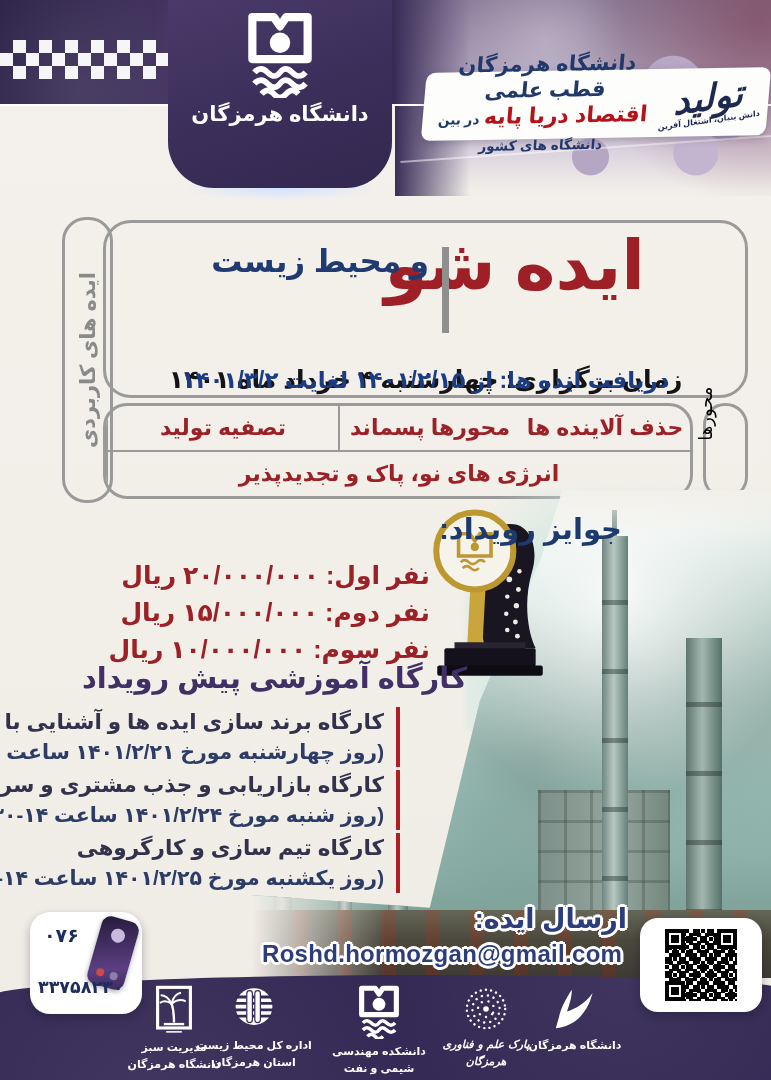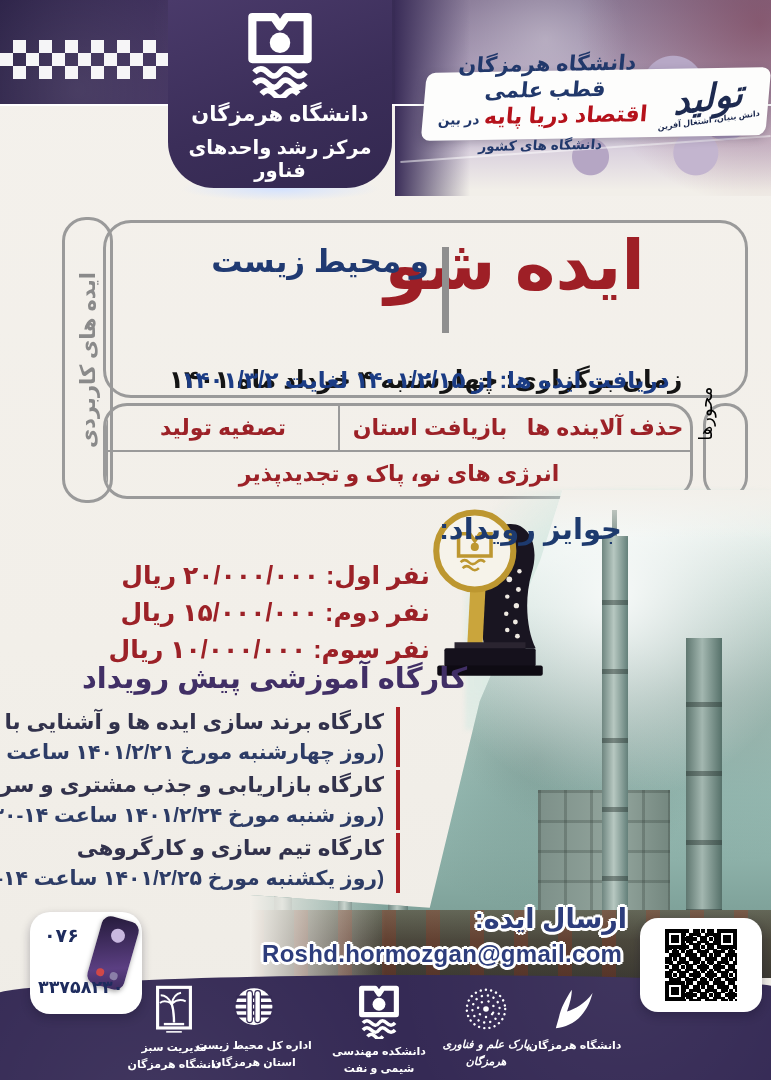--- a/index.html
+++ b/index.html
@@ -224,21 +224,20 @@
 
   <div class="header-tab">
     <svg class="uni-logo" width="66" height="86" viewBox="0 0 64 84">
       <path d="M5,5 h21 l6,9 6,-9 h21 v41 h-54 z" fill="none" stroke="#fff" stroke-width="8" stroke-linejoin="round"></path>
       <circle cx="32" cy="30" r="10" fill="#fff"></circle>
       <path d="M7,59 q6,-7 13,0 t12,0 t12,0 t13,0" stroke="#fff" stroke-width="5.5" fill="none"></path>
       <path d="M7,70 q6,-7 13,0 t12,0 t12,0 t13,0" stroke="#fff" stroke-width="5.5" fill="none"></path>
       <path d="M14,80 q6,-7 12,0 t12,0 t12,0" stroke="#fff" stroke-width="5.5" fill="none"></path>
     </svg>
     <div class="tab-line1">دانشگاه هرمزگان</div>
-    <div class="tab-line2">مرکز رشد واحدهای فناور</div>
   </div>
 
   <div class="banner">
     <div class="tolid">
       <div class="tolid-main">تولید</div>
       <div class="tolid-sub">دانش بنیان، اشتغال آفرین</div>
     </div>
     <div class="banner-text">
       <div class="banner-line1">دانشگاه هرمزگان قطب علمی</div>
       <div class="banner-line2">
@@ -259,21 +258,21 @@
       <div>و محیط زیست</div>
     </div>
     <div class="date1">زمان برگزاری: چهارشنبه ۴ خرداد ماه ۱۴۰۱</div>
     <div class="date2">دریافت ایده ها: از ۱۴۰۱/۲/۱۵ لغایت ۱۴۰۱/۳/۲</div>
   </div>
 
   <div class="topics-wrap">
     <div class="topics-grid">
       <div class="topics-row first">
         <div class="topic-cell" style="flex:0 0 170px;">حذف آلاینده ها</div>
-        <div class="topic-cell divider" style="flex:0 0 180px;">بازیافت استان</div>
+        <div class="topic-cell divider" style="flex:0 0 180px;">محورها پسماند</div>
         <div class="topic-cell divider" style="flex:1;">تصفیه تولید</div>
       </div>
       <div class="topics-row">
         <div class="topic-cell divider" style="flex:1;">انرژی های نو، پاک و تجدیدپذیر</div>
       </div>
     </div>
     <div class="topics-vtab">
       <div class="vtext">محورها</div>
     </div>
   </div>

